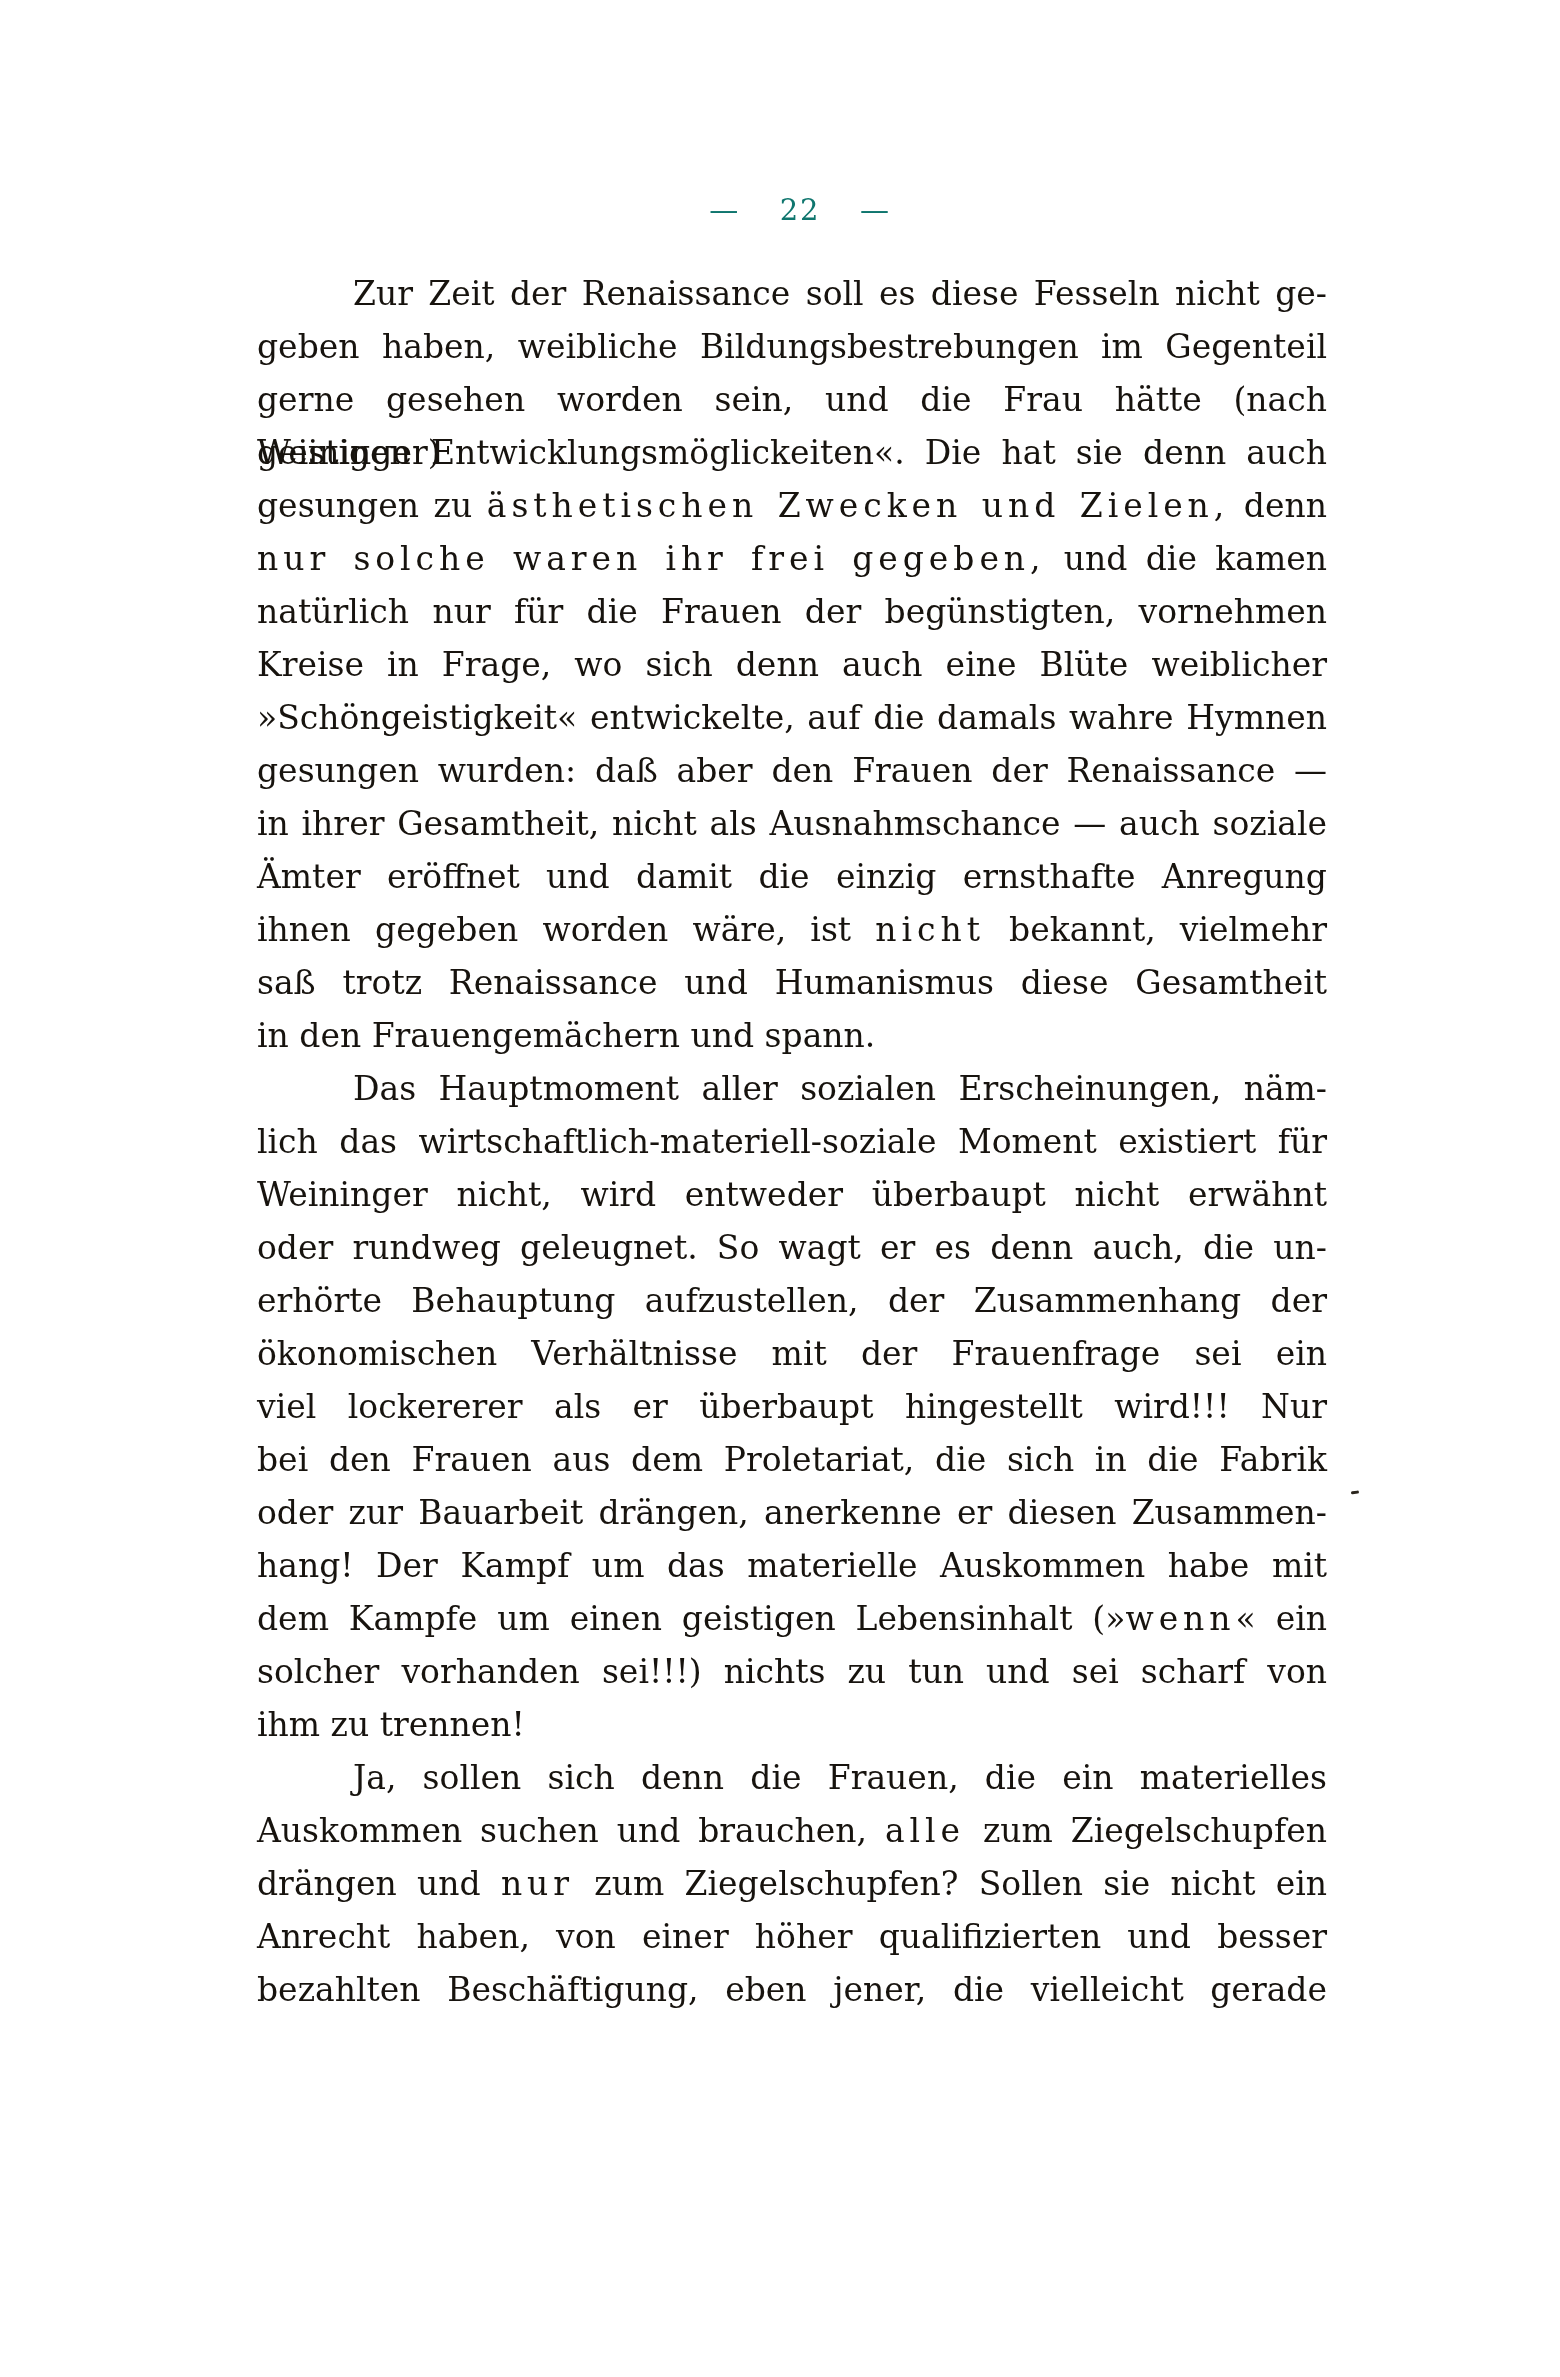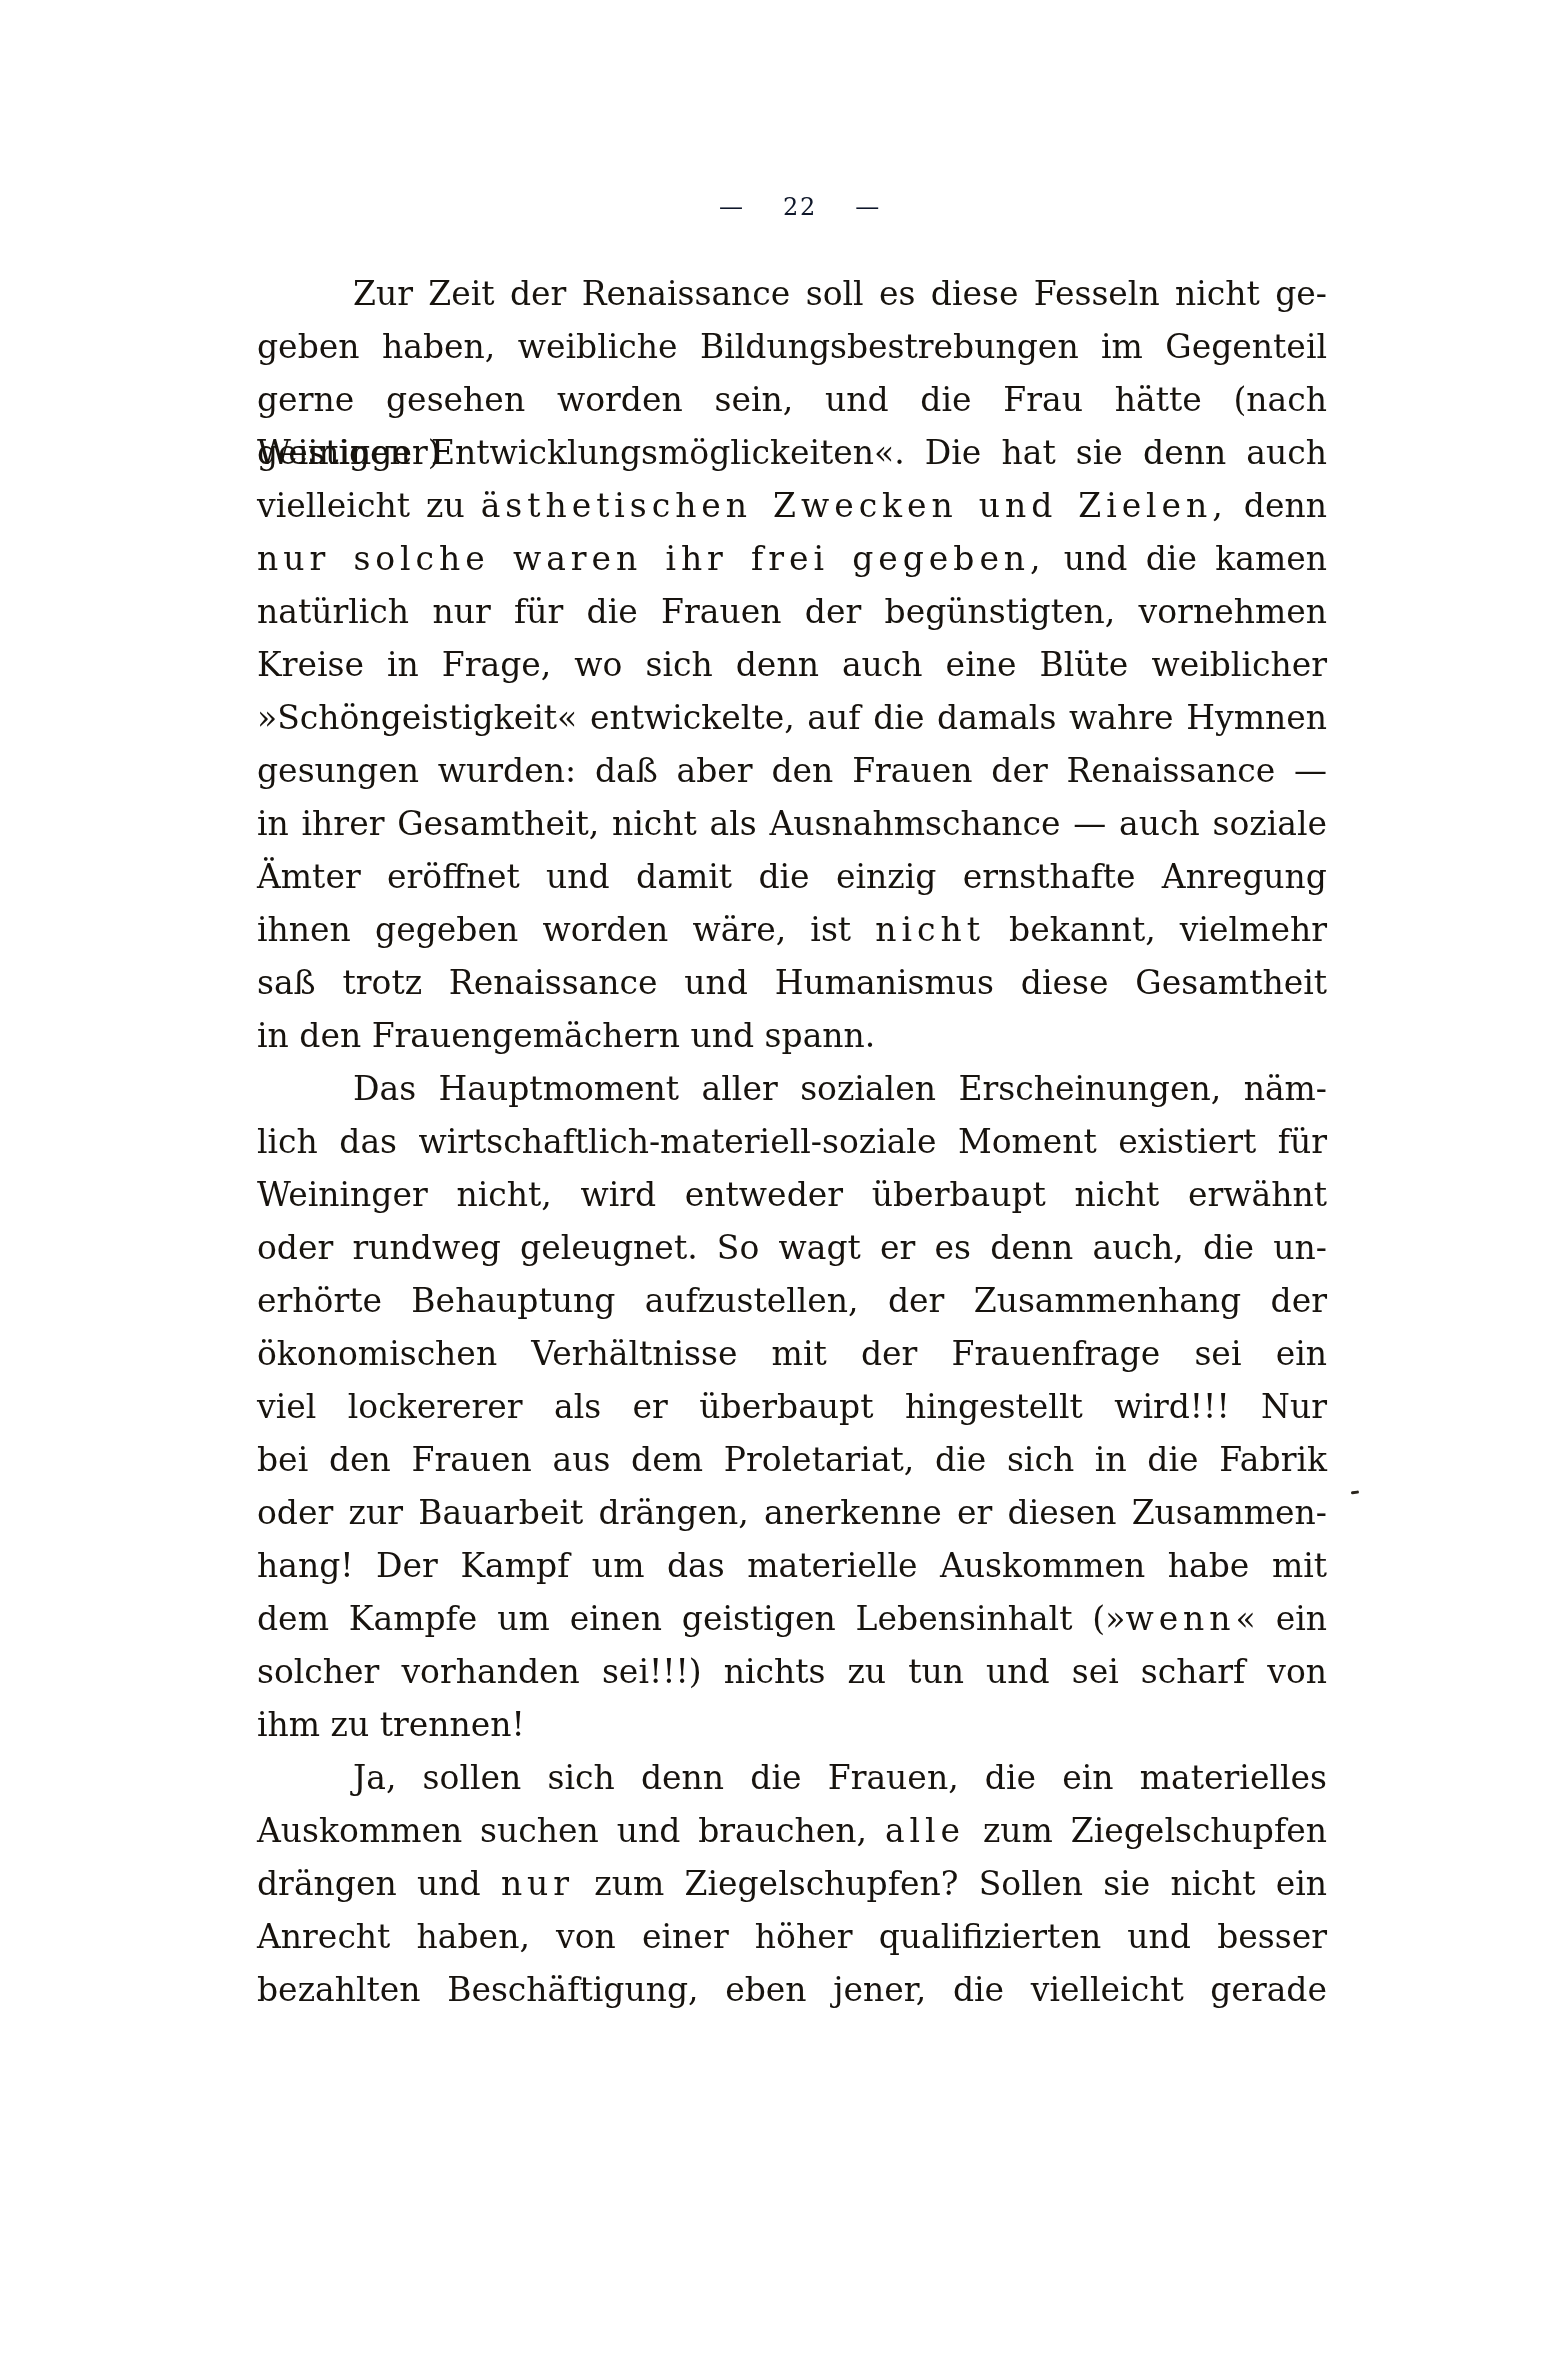--- a/index.html
+++ b/index.html
@@ -7,22 +7,22 @@
     width:1561px;height:2377px;
     background:#ffffff;
     position:relative;
     font-family:"DejaVu Serif","Liberation Serif",serif;
     color:#17130e;
     -webkit-font-smoothing:antialiased;
   }
   .page{position:absolute;inset:0;overflow:hidden;}
   .pageno{
     position:absolute;top:193px;left:265px;width:1070px;
-    text-align:center;font-size:24px;letter-spacing:1.7px;word-spacing:29px;
-    color:#0f172a;
+    text-align:center;font-size:29px;letter-spacing:1.7px;word-spacing:29px;
+    color:#0f766e;
   }
   #text-block{
     position:absolute;left:257px;top:267px;width:1070px;
     font-size:33px;line-height:53px;
   }
   .line{
     text-align:justify;
     text-align-last:justify;
     height:53px;
     white-space:normal;
@@ -38,21 +38,21 @@
 </head>
 <body>
 
 <div class="page">
   <div class="pageno">— 22 —</div>
   <div id="text-block">
       <div class="line indent"><span>Zur Zeit der Renaissance soll es diese Fesseln nicht ge-</span></div>
       <div class="line"><span>geben haben, weibliche Bildungsbestrebungen im Gegenteil</span></div>
       <div class="line"><span>gerne gesehen worden sein, und die Frau hätte (nach Weininger)</span></div>
       <div class="line"><span>geistigen Entwicklungsmöglickeiten«. Die hat sie denn auch</span></div>
-      <div class="line"><span>vielleicht zu </span><span class="sperr">ästhetischen Zwecken und Zielen,</span><span> denn</span></div>
+      <div class="line"><span>gesungen zu </span><span class="sperr">ästhetischen Zwecken und Zielen,</span><span> denn</span></div>
       <div class="line"><span class="sperr">nur solche waren ihr frei gegeben,</span><span> und die kamen</span></div>
       <div class="line"><span>natürlich nur für die Frauen der begünstigten, vornehmen</span></div>
       <div class="line"><span>Kreise in Frage, wo sich denn auch eine Blüte weiblicher</span></div>
       <div class="line"><span>»Schöngeistigkeit« entwickelte, auf die damals wahre Hymnen</span></div>
       <div class="line"><span>gesungen wurden: daß aber den Frauen der Renaissance —</span></div>
       <div class="line"><span>in ihrer Gesamtheit, nicht als Ausnahmschance — auch soziale</span></div>
       <div class="line"><span>Ämter eröffnet und damit die einzig ernsthafte Anregung</span></div>
       <div class="line"><span>ihnen gegeben worden wäre, ist </span><span class="sperr">nicht</span><span> bekannt, vielmehr</span></div>
       <div class="line"><span>saß trotz Renaissance und Humanismus diese Gesamtheit</span></div>
       <div class="line last"><span>in den Frauengemächern und spann.</span></div>

